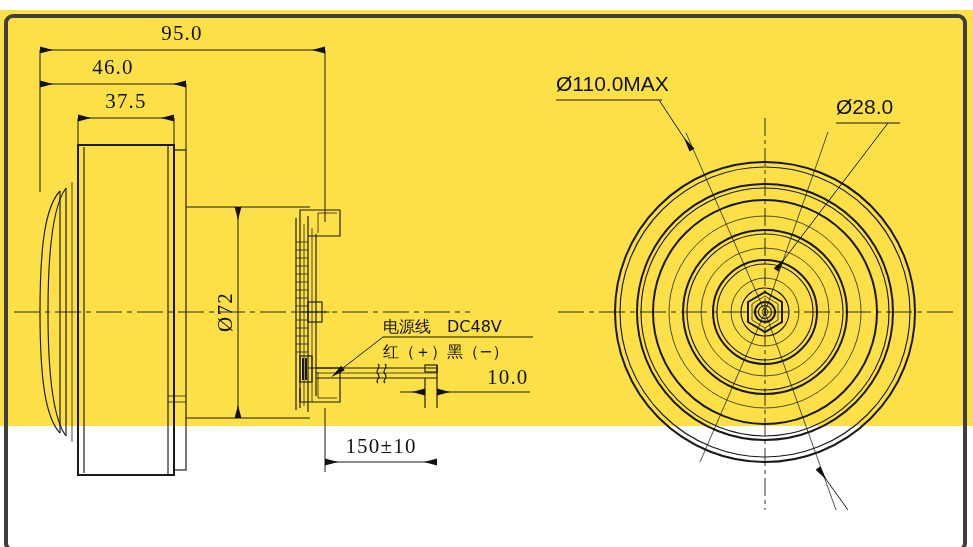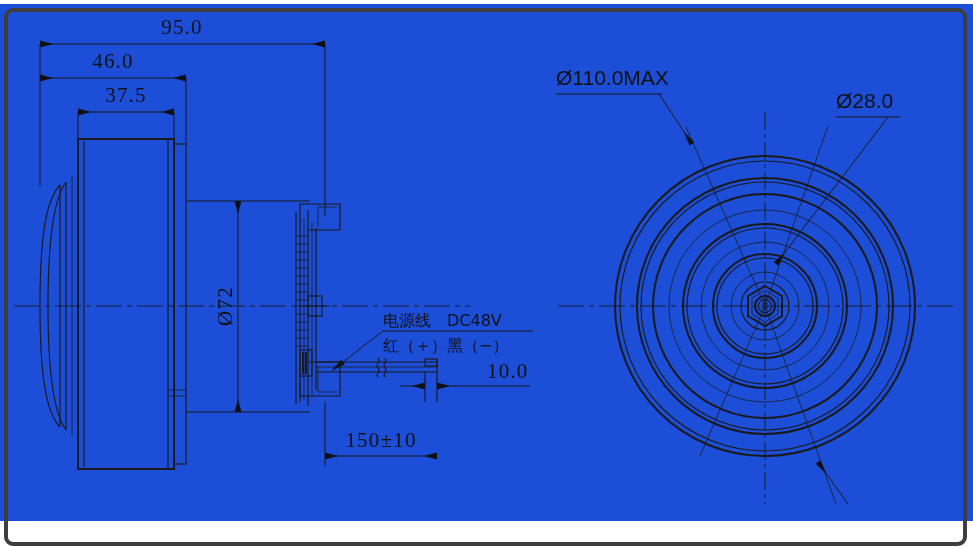--- a/index.html
+++ b/index.html
@@ -2,22 +2,22 @@
 <html><head>
 <meta charset="utf-8">
 <title>Technical Drawing</title>
 <style>
   html,body{margin:0;padding:0;background:#ffffff;}
   body{
     font-family:"Liberation Serif", serif;
     width:973px;height:547px;overflow:hidden;position:relative;
   }
   #sheet{
-    position:absolute;left:0;top:4px;width:973px;height:517px;
-    background:#1d4ed8;
+    position:absolute;left:0;top:10px;width:973px;height:416px;
+    background:#fde047;
   }
   svg#drawing{display:block;width:973px;height:547px;}
   .frame{fill:none;stroke:#3e3e3e;stroke-width:4;}
   .obj{fill:none;stroke:#1a1a1a;stroke-width:1.15;}
   .obj-h{fill:none;stroke:#1a1a1a;stroke-width:2.0;}
   .obj-t{fill:none;stroke:#1a1a1a;stroke-width:0.75;}
   .dim{fill:none;stroke:#1a1a1a;stroke-width:1.0;}
   .lead{fill:none;stroke:#1a1a1a;stroke-width:1.0;}
   .ctr{fill:none;stroke:#1a1a1a;stroke-width:0.9;
        stroke-dasharray:26 5 5 5;}

